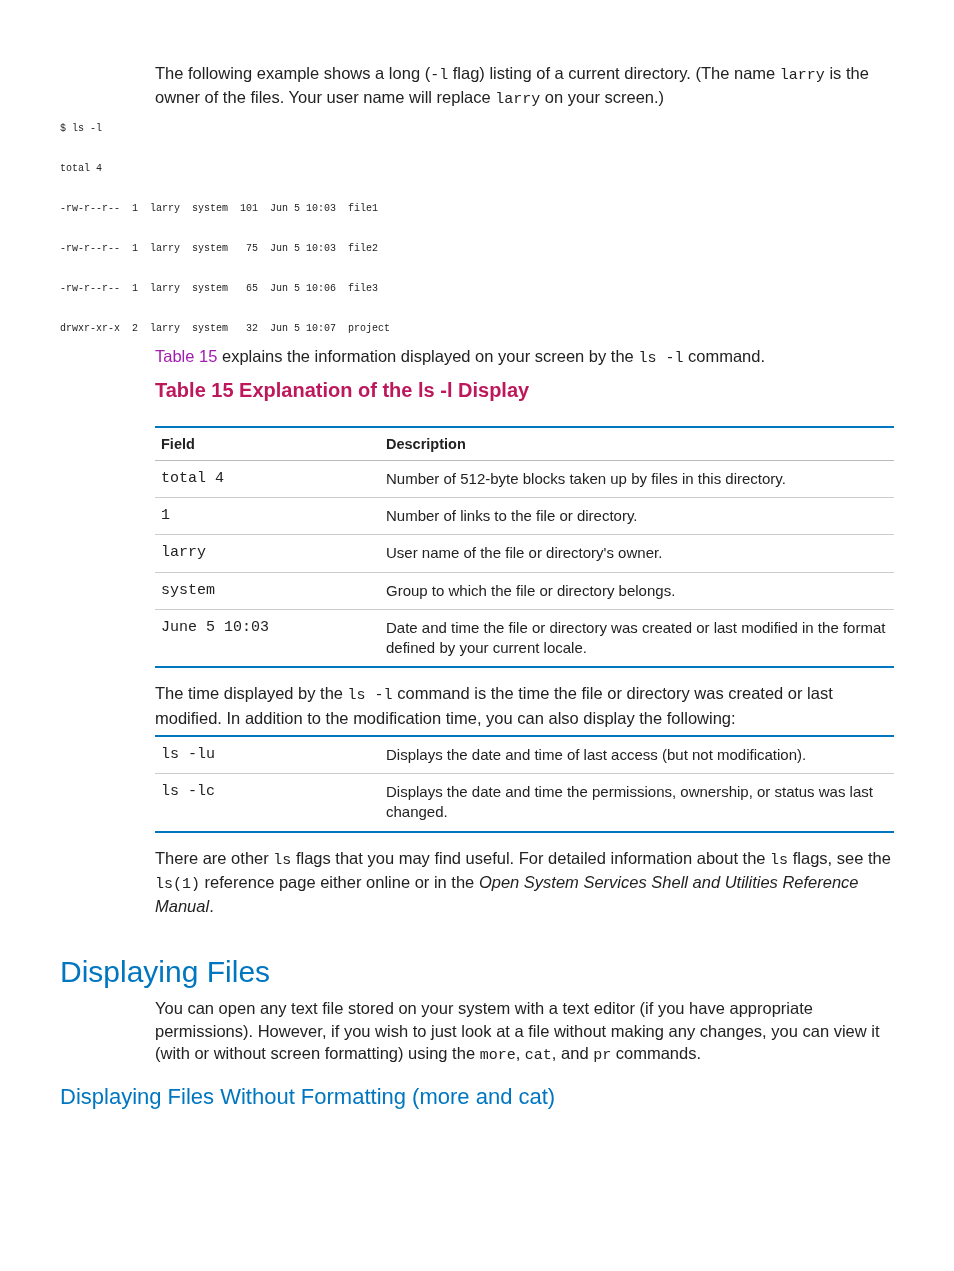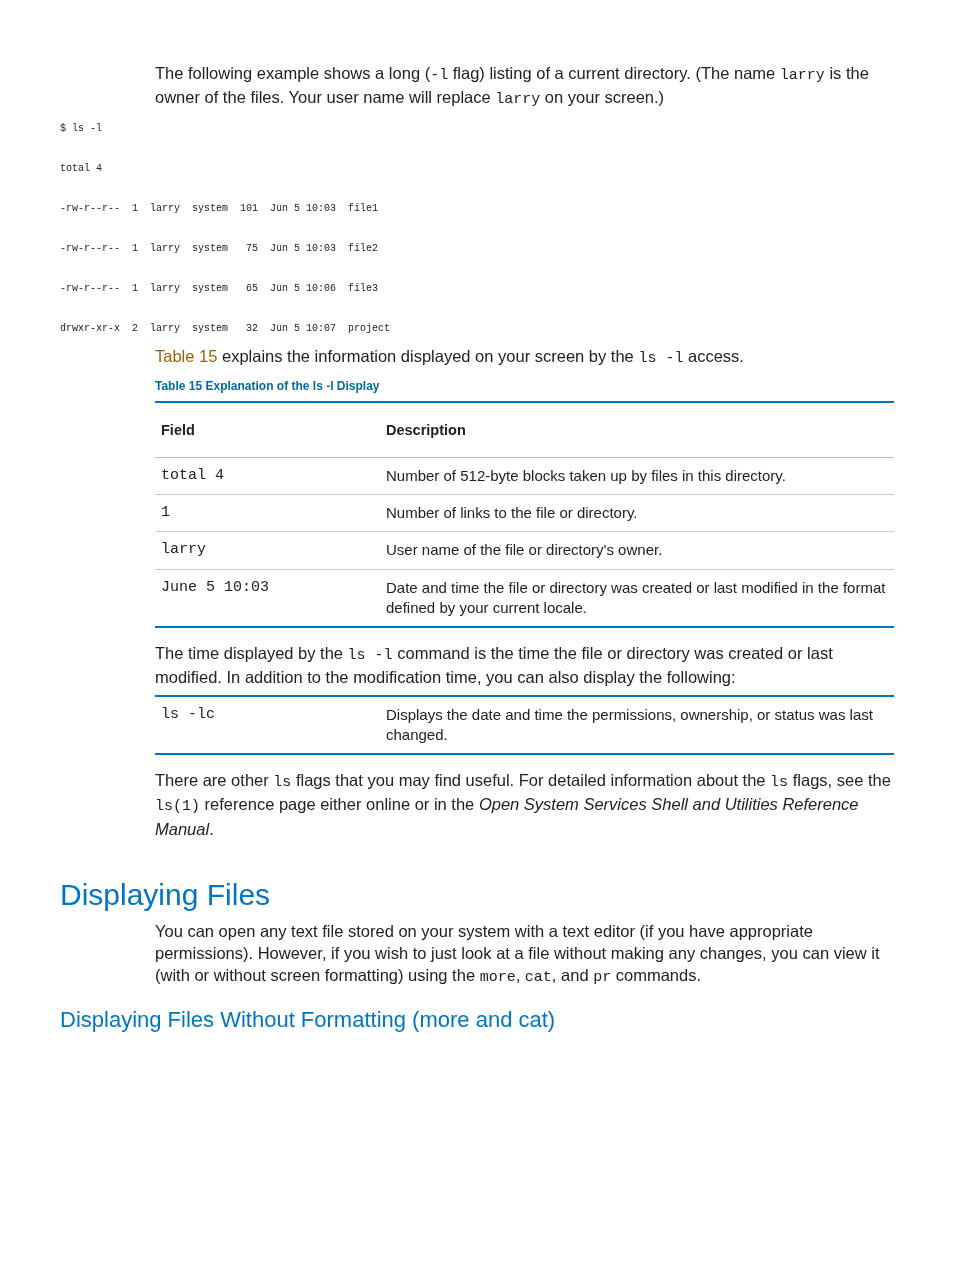--- a/index.html
+++ b/index.html
@@ -10,34 +10,34 @@
     font-family: "Segoe UI", "Helvetica Neue", Arial, sans-serif;
     font-size: 16.5px;
     color: #222;
     position: relative;
     padding: 60px 60px 50px 60px;
   }
   .indent { margin-left: 95px; }
   p { margin: 2px 0 6px 0; line-height: 1.35; font-weight: 300; }
   .mono { font-family: "Courier New", monospace; font-size: 15px; }
   .code-block { font-family: "Courier New", monospace; font-size: 10px; line-height: 2.0; margin: 8px 0 6px 0; white-space: pre; }
-  .link { color: #a16207; }
-  .table-title { color: #0369a1; font-weight: 600; margin: 10px 0 8px 0; font-size: 12px; }
+  .link { color: #a21caf; }
+  .table-title { color: #be185d; font-weight: 600; margin: 10px 0 24px 0; font-size: 20px; }
   table {
     width: 100%;
     border-collapse: collapse;
     border-top: 2px solid #0076c0;
     border-bottom: 2px solid #0076c0;
     margin-bottom: 14px;
     font-size: 15px;
   }
   th {
     text-align: left;
     font-weight: 600;
-    padding: 19px 6px;
+    padding: 8px 6px;
     border-bottom: 1px solid #bbb;
     font-size: 14.5px;
   }
   td {
     padding: 8px 6px;
     border-bottom: 1px solid #ccc;
     vertical-align: top;
     line-height: 1.35;
     font-weight: 300;
   }
@@ -70,21 +70,21 @@
 
 -rw-r--r--  1  larry  system  101  Jun 5 10:03  file1
 
 -rw-r--r--  1  larry  system   75  Jun 5 10:03  file2
 
 -rw-r--r--  1  larry  system   65  Jun 5 10:06  file3
 
 drwxr-xr-x  2  larry  system   32  Jun 5 10:07  project</div>
 
 <p class="indent">
-  <span class="link">Table 15</span><span> explains the information displayed on your screen by the </span><span class="mono">ls -l</span><span> access.</span>
+  <span class="link">Table 15</span><span> explains the information displayed on your screen by the </span><span class="mono">ls -l</span><span> command.</span>
 </p>
 
 <div class="indent">
   <div class="table-title">Table 15 Explanation of the ls -l Display</div>
   <table>
     <thead>
       <tr>
         <th class="col1">Field</th>
         <th>Description</th>
       </tr>
@@ -96,34 +96,42 @@
         </tr>
       <tr>
           <td class="col1 mono">1</td>
           <td>Number of links to the file or directory.</td>
         </tr>
       <tr>
           <td class="col1 mono">larry</td>
           <td>User name of the file or directory's owner.</td>
         </tr>
       <tr>
+          <td class="col1 mono">system</td>
+          <td>Group to which the file or directory belongs.</td>
+        </tr>
+      <tr>
           <td class="col1 mono">June 5 10:03</td>
           <td>Date and time the file or directory was created or last modified in the format defined by your current locale.</td>
         </tr>
     </tbody>
   </table>
 </div>
 
 <p class="indent">
   <span>The time displayed by the </span><span class="mono">ls -l</span><span> command is the time the file or directory was created or last modified. In addition to the modification time, you can also display the following:</span>
 </p>
 
 <div class="indent">
   <table>
     <tbody>
+      <tr>
+          <td class="col1 mono">ls -lu</td>
+          <td>Displays the date and time of last access (but not modification).</td>
+        </tr>
       <tr>
           <td class="col1 mono">ls -lc</td>
           <td>Displays the date and time the permissions, ownership, or status was last changed.</td>
         </tr>
     </tbody>
   </table>
 </div>
 
 <p class="indent">
   <span>There are other </span><span class="mono">ls</span><span> flags that you may find useful. For detailed information about the </span><span class="mono">ls</span><span> flags, see the </span><span class="mono">ls(1)</span><span> reference page either online or in the </span><em>Open System Services Shell and Utilities Reference Manual</em><span>.</span>

